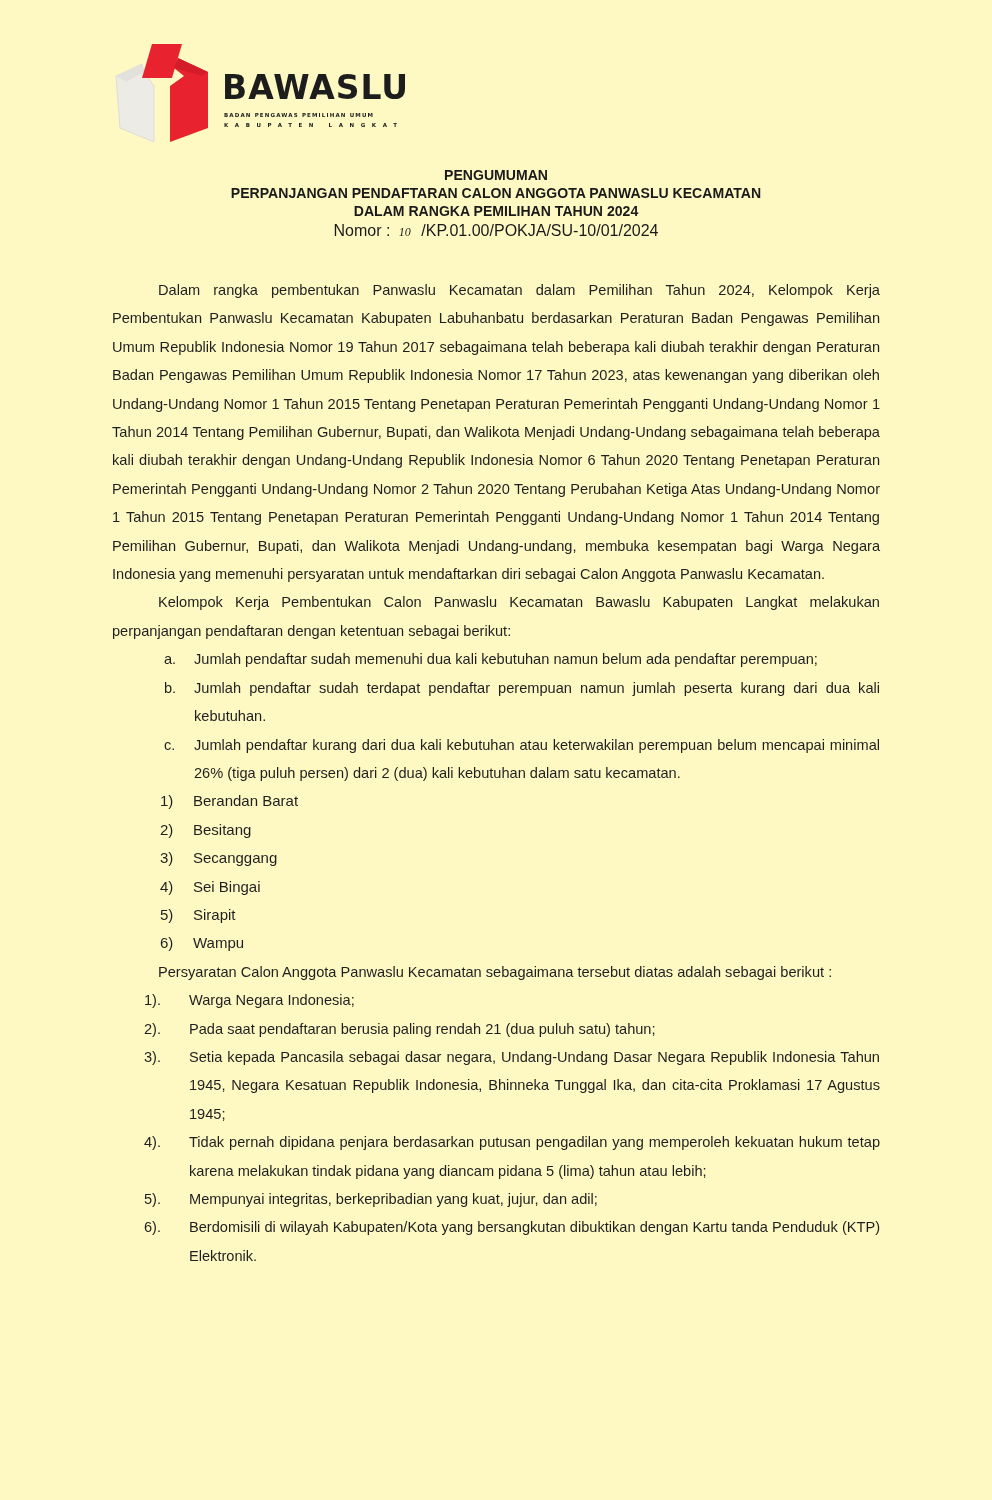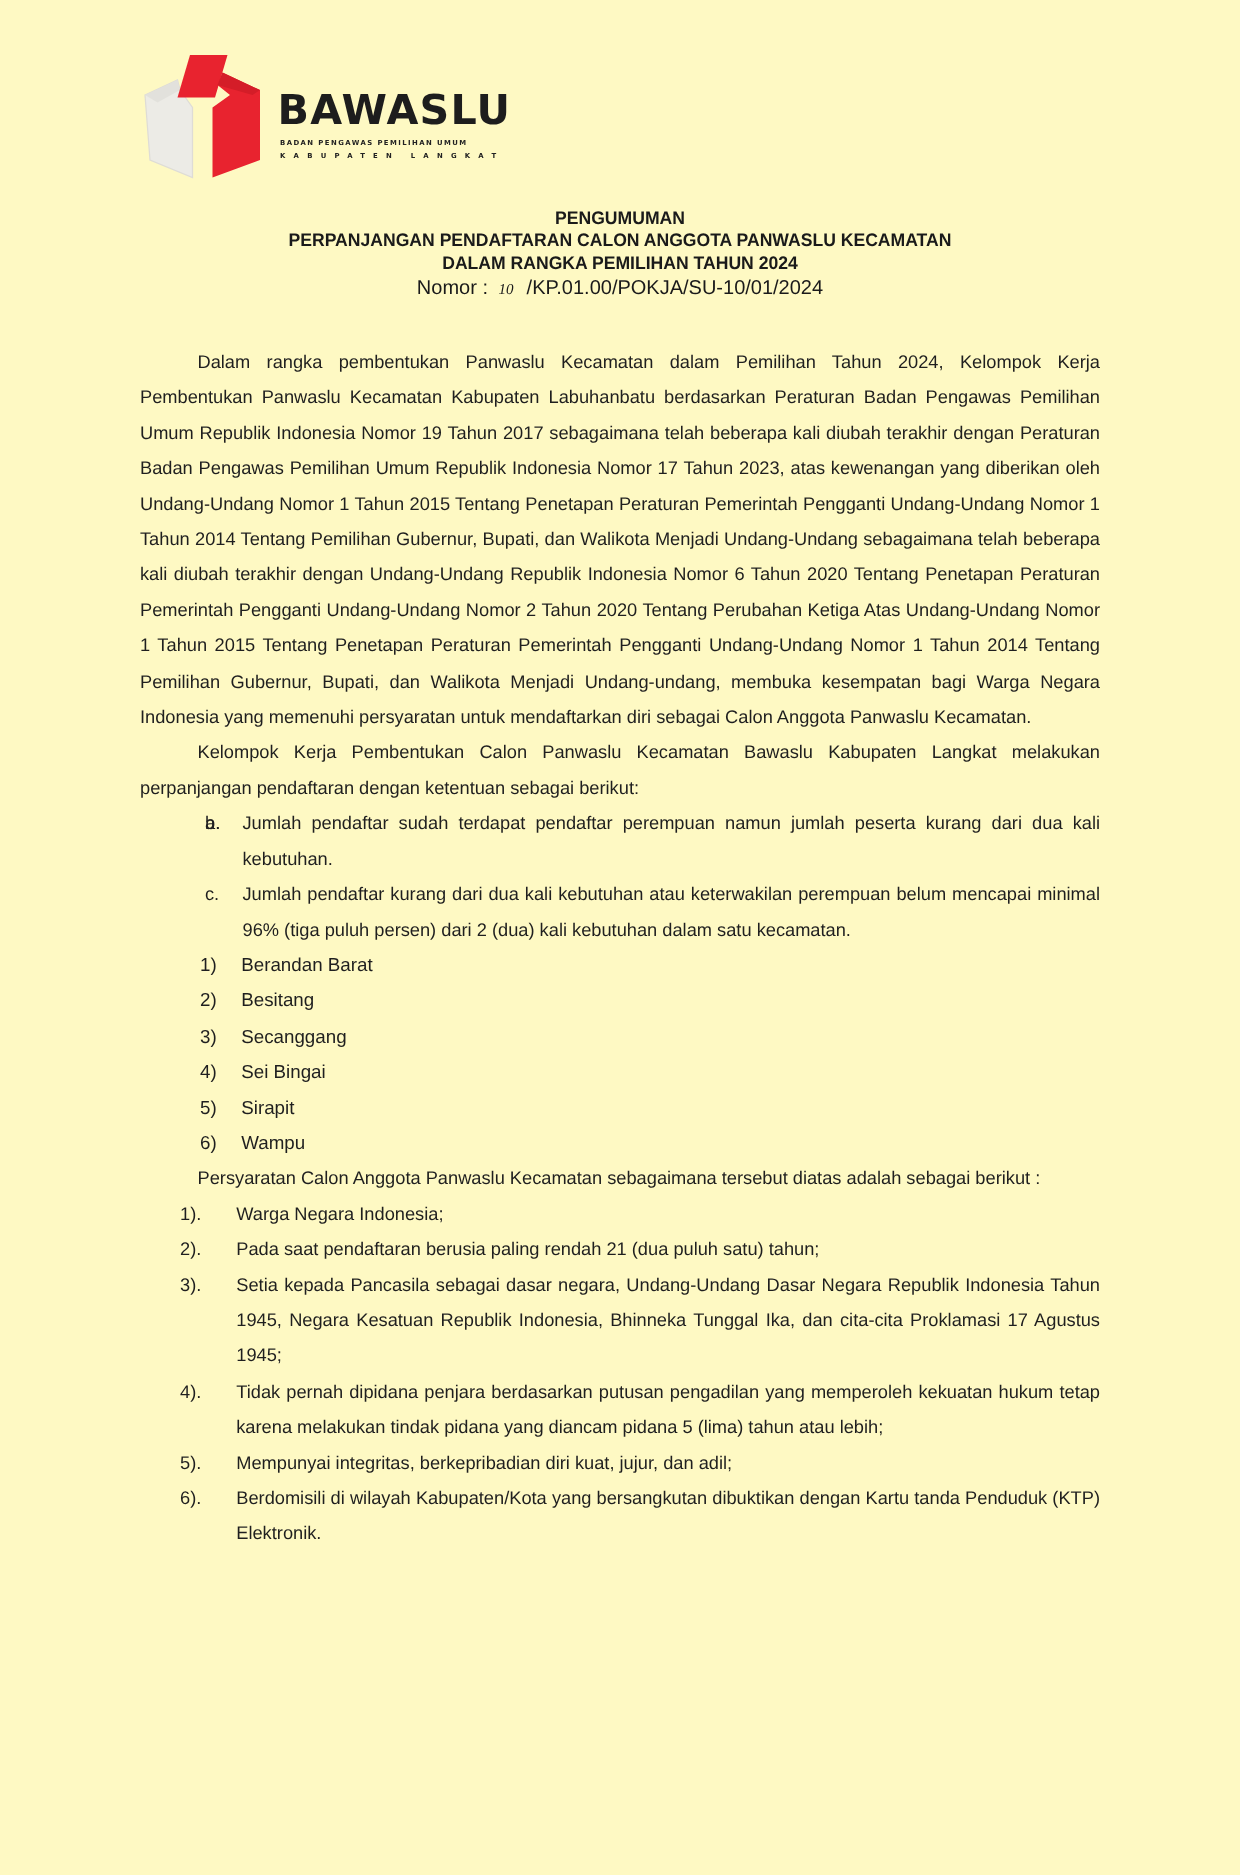--- a/index.html
+++ b/index.html
@@ -174,28 +174,29 @@
     </div>
   </div>
 
   <div class="body-text">
     <p class="para last-left">Dalam rangka pembentukan Panwaslu Kecamatan dalam Pemilihan Tahun 2024, Kelompok Kerja Pembentukan Panwaslu Kecamatan Kabupaten Labuhanbatu berdasarkan Peraturan Badan Pengawas Pemilihan Umum Republik Indonesia Nomor 19 Tahun  2017 sebagaimana telah beberapa kali diubah terakhir dengan Peraturan Badan Pengawas Pemilihan Umum Republik Indonesia Nomor 17 Tahun 2023, atas kewenangan yang diberikan oleh Undang-Undang Nomor 1 Tahun 2015 Tentang Penetapan Peraturan Pemerintah Pengganti Undang-Undang Nomor 1 Tahun 2014 Tentang Pemilihan Gubernur, Bupati, dan Walikota Menjadi Undang-Undang sebagaimana telah beberapa kali diubah terakhir dengan Undang-Undang Republik Indonesia Nomor 6 Tahun 2020 Tentang Penetapan Peraturan Pemerintah Pengganti Undang-Undang Nomor 2 Tahun 2020 Tentang Perubahan Ketiga Atas Undang-Undang Nomor 1 Tahun 2015 Tentang Penetapan Peraturan Pemerintah Pengganti Undang-Undang Nomor 1 Tahun 2014 Tentang Pemilihan Gubernur, Bupati, dan Walikota Menjadi Undang-undang, membuka kesempatan bagi Warga Negara Indonesia yang memenuhi persyaratan untuk mendaftarkan diri sebagai Calon Anggota Panwaslu Kecamatan.</p>
     <p class="para last-left">Kelompok Kerja Pembentukan Calon Panwaslu Kecamatan Bawaslu Kabupaten Langkat melakukan perpanjangan pendaftaran dengan ketentuan sebagai berikut:</p>
 
     <ul class="lettered">
       <li class="last-left">
         <span class="marker">a.</span>
+        <span>Jumlah pendaftar sudah memenuhi dua kali kebutuhan namun belum ada pendaftar perempuan;</span>
       </li>
       <li class="last-left">
         <span class="marker">b.</span>
         <span>Jumlah pendaftar sudah terdapat pendaftar perempuan namun jumlah peserta kurang dari dua kali kebutuhan.</span>
       </li>
       <li class="last-left">
         <span class="marker">c.</span>
-        <span>Jumlah pendaftar kurang dari dua kali kebutuhan atau keterwakilan perempuan belum mencapai minimal 96% (tiga puluh persen) dari 2 (dua) kali kebutuhan dalam satu kecamatan.</span>
+        <span>Jumlah pendaftar kurang dari dua kali kebutuhan atau keterwakilan perempuan belum mencapai minimal 26% (tiga puluh persen) dari 2 (dua) kali kebutuhan dalam satu kecamatan.</span>
       </li>
     </ul>
 
 
     <ul class="kec-list">
       <li>
         <span class="marker">1)</span>
         <span>Berandan Barat</span>
       </li>
       <li>
@@ -234,21 +235,21 @@
       <li class="last-left">
         <span class="marker">3).</span>
         <span>Setia kepada Pancasila sebagai dasar negara, Undang-Undang Dasar Negara Republik Indonesia Tahun 1945, Negara Kesatuan Republik Indonesia, Bhinneka Tunggal Ika, dan cita-cita Proklamasi 17 Agustus 1945;</span>
       </li>
       <li class="last-left">
         <span class="marker">4).</span>
         <span>Tidak pernah dipidana penjara berdasarkan putusan pengadilan yang memperoleh kekuatan hukum tetap karena melakukan tindak pidana yang diancam pidana 5 (lima) tahun atau lebih;</span>
       </li>
       <li class="last-left">
         <span class="marker">5).</span>
-        <span>Mempunyai integritas, berkepribadian diri kuat, jujur, dan adil;</span>
+        <span>Mempunyai integritas, berkepribadian yang kuat, jujur, dan adil;</span>
       </li>
       <li class="last-left">
         <span class="marker">6).</span>
         <span>Berdomisili di wilayah Kabupaten/Kota yang bersangkutan dibuktikan dengan Kartu tanda Penduduk (KTP) Elektronik.</span>
       </li>
     </ul>
   </div>
 </div>
 
 </body></html>

